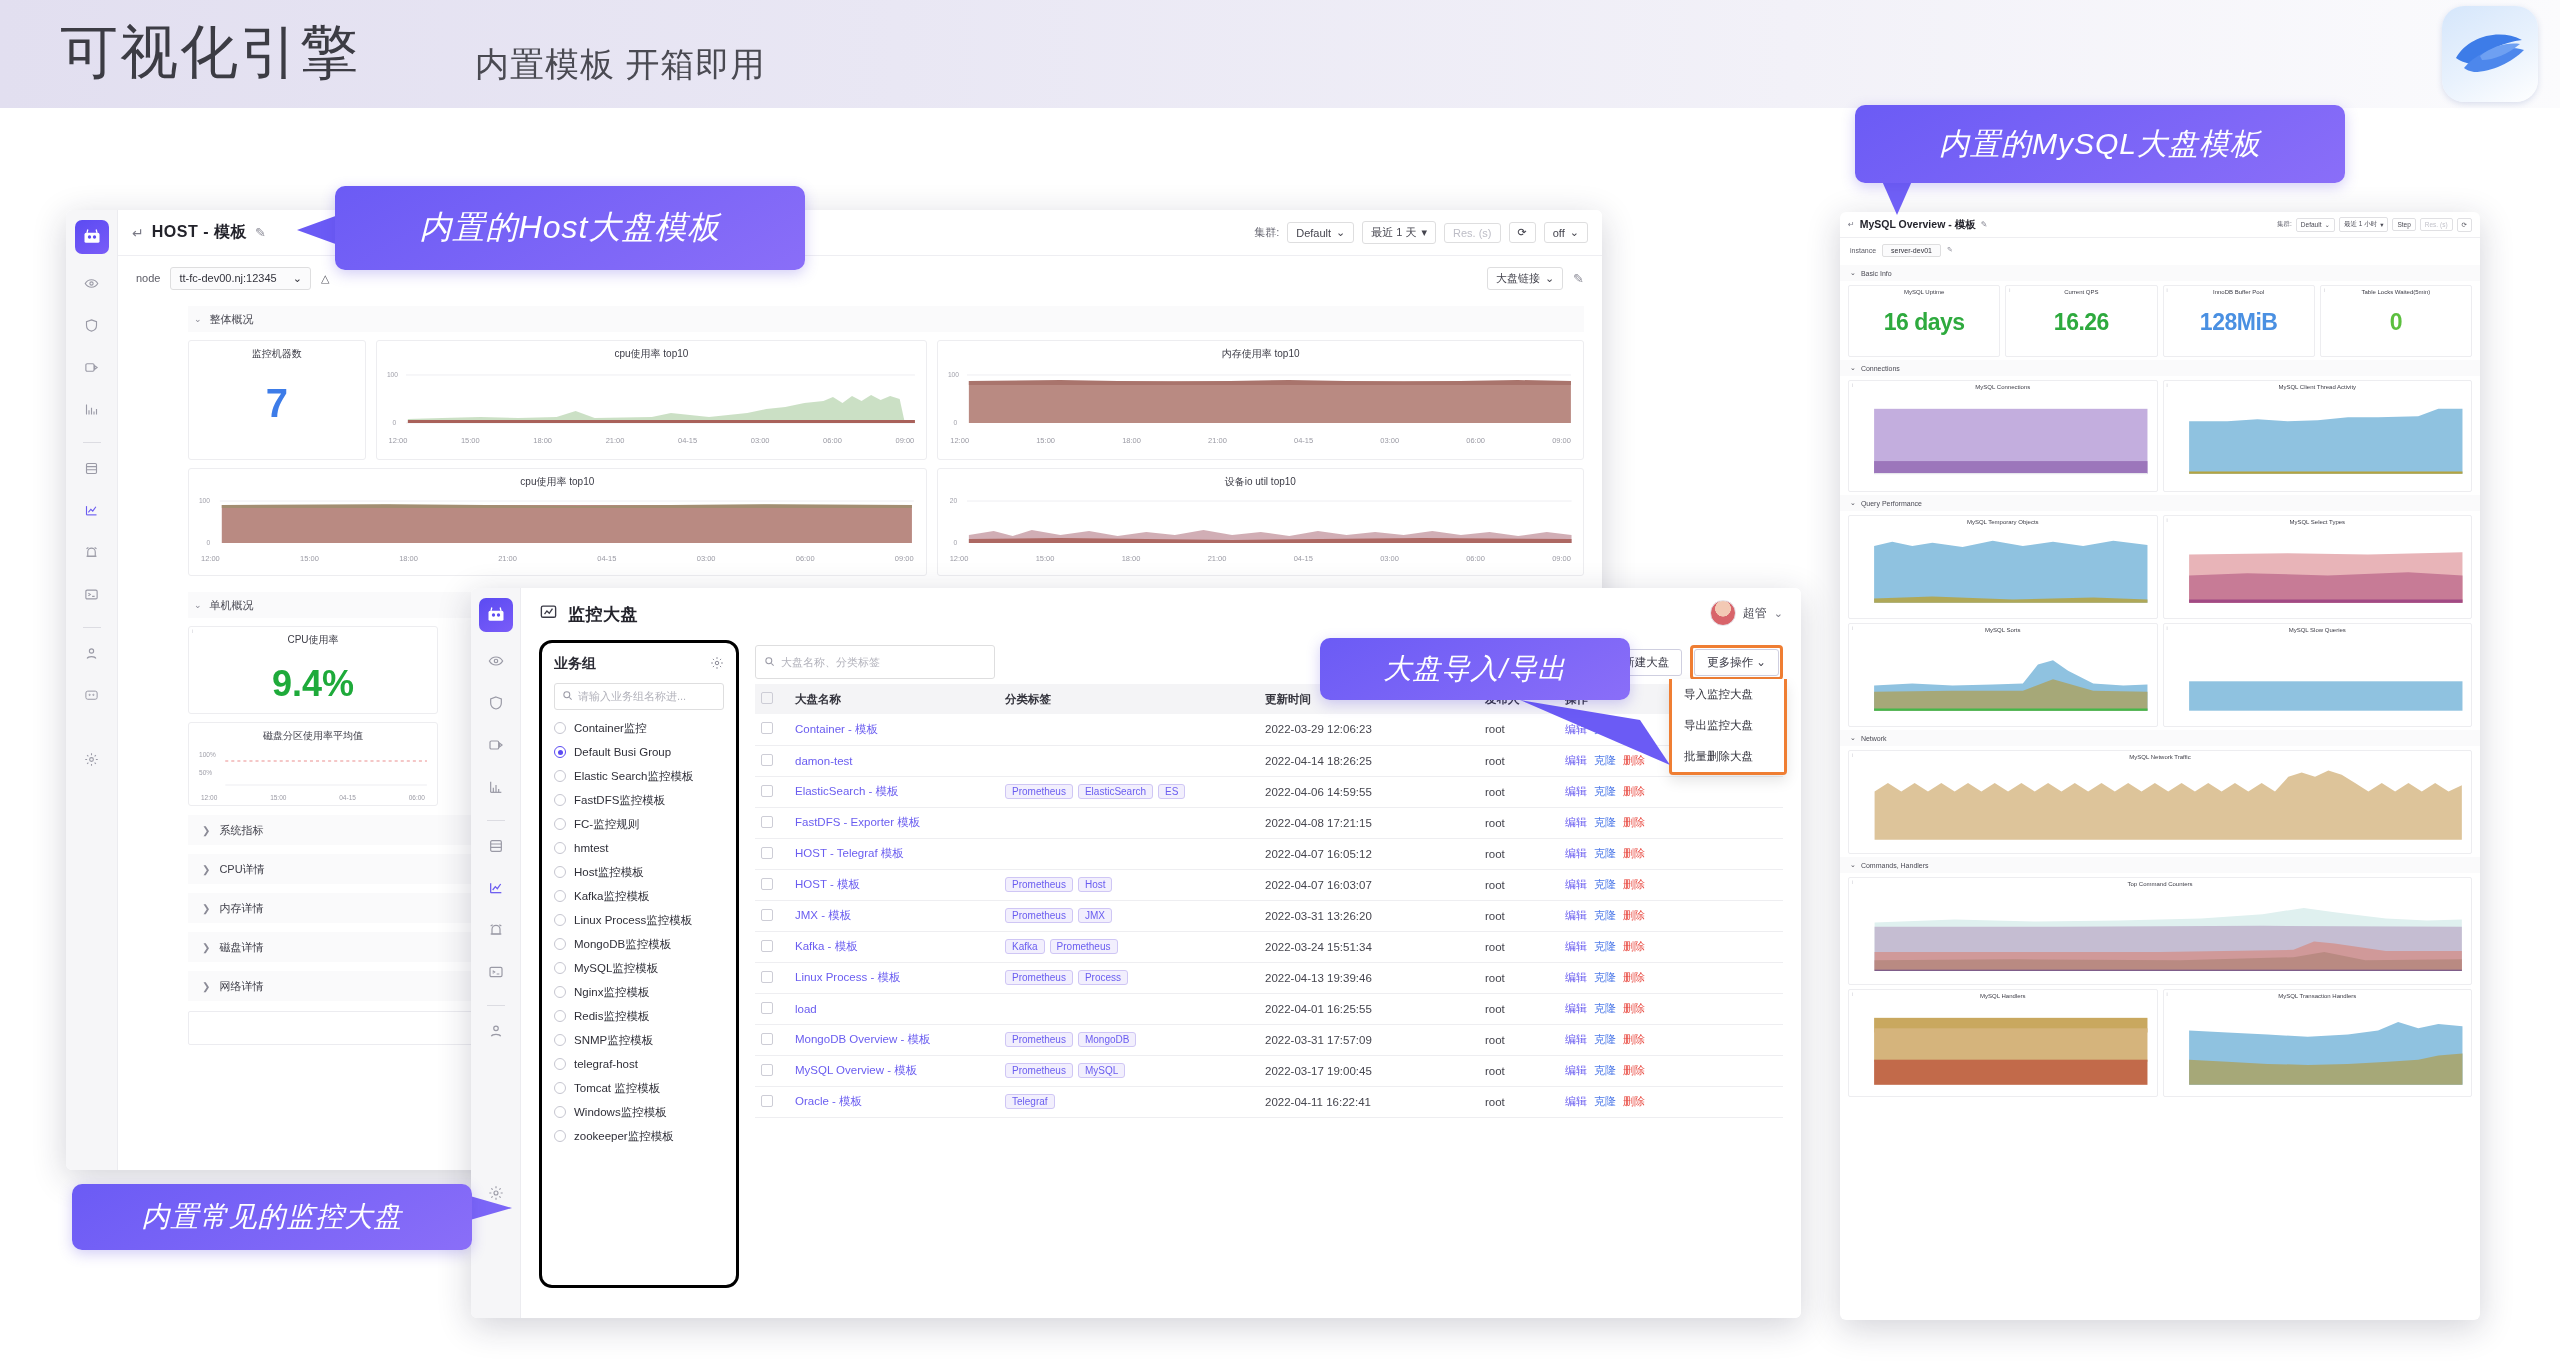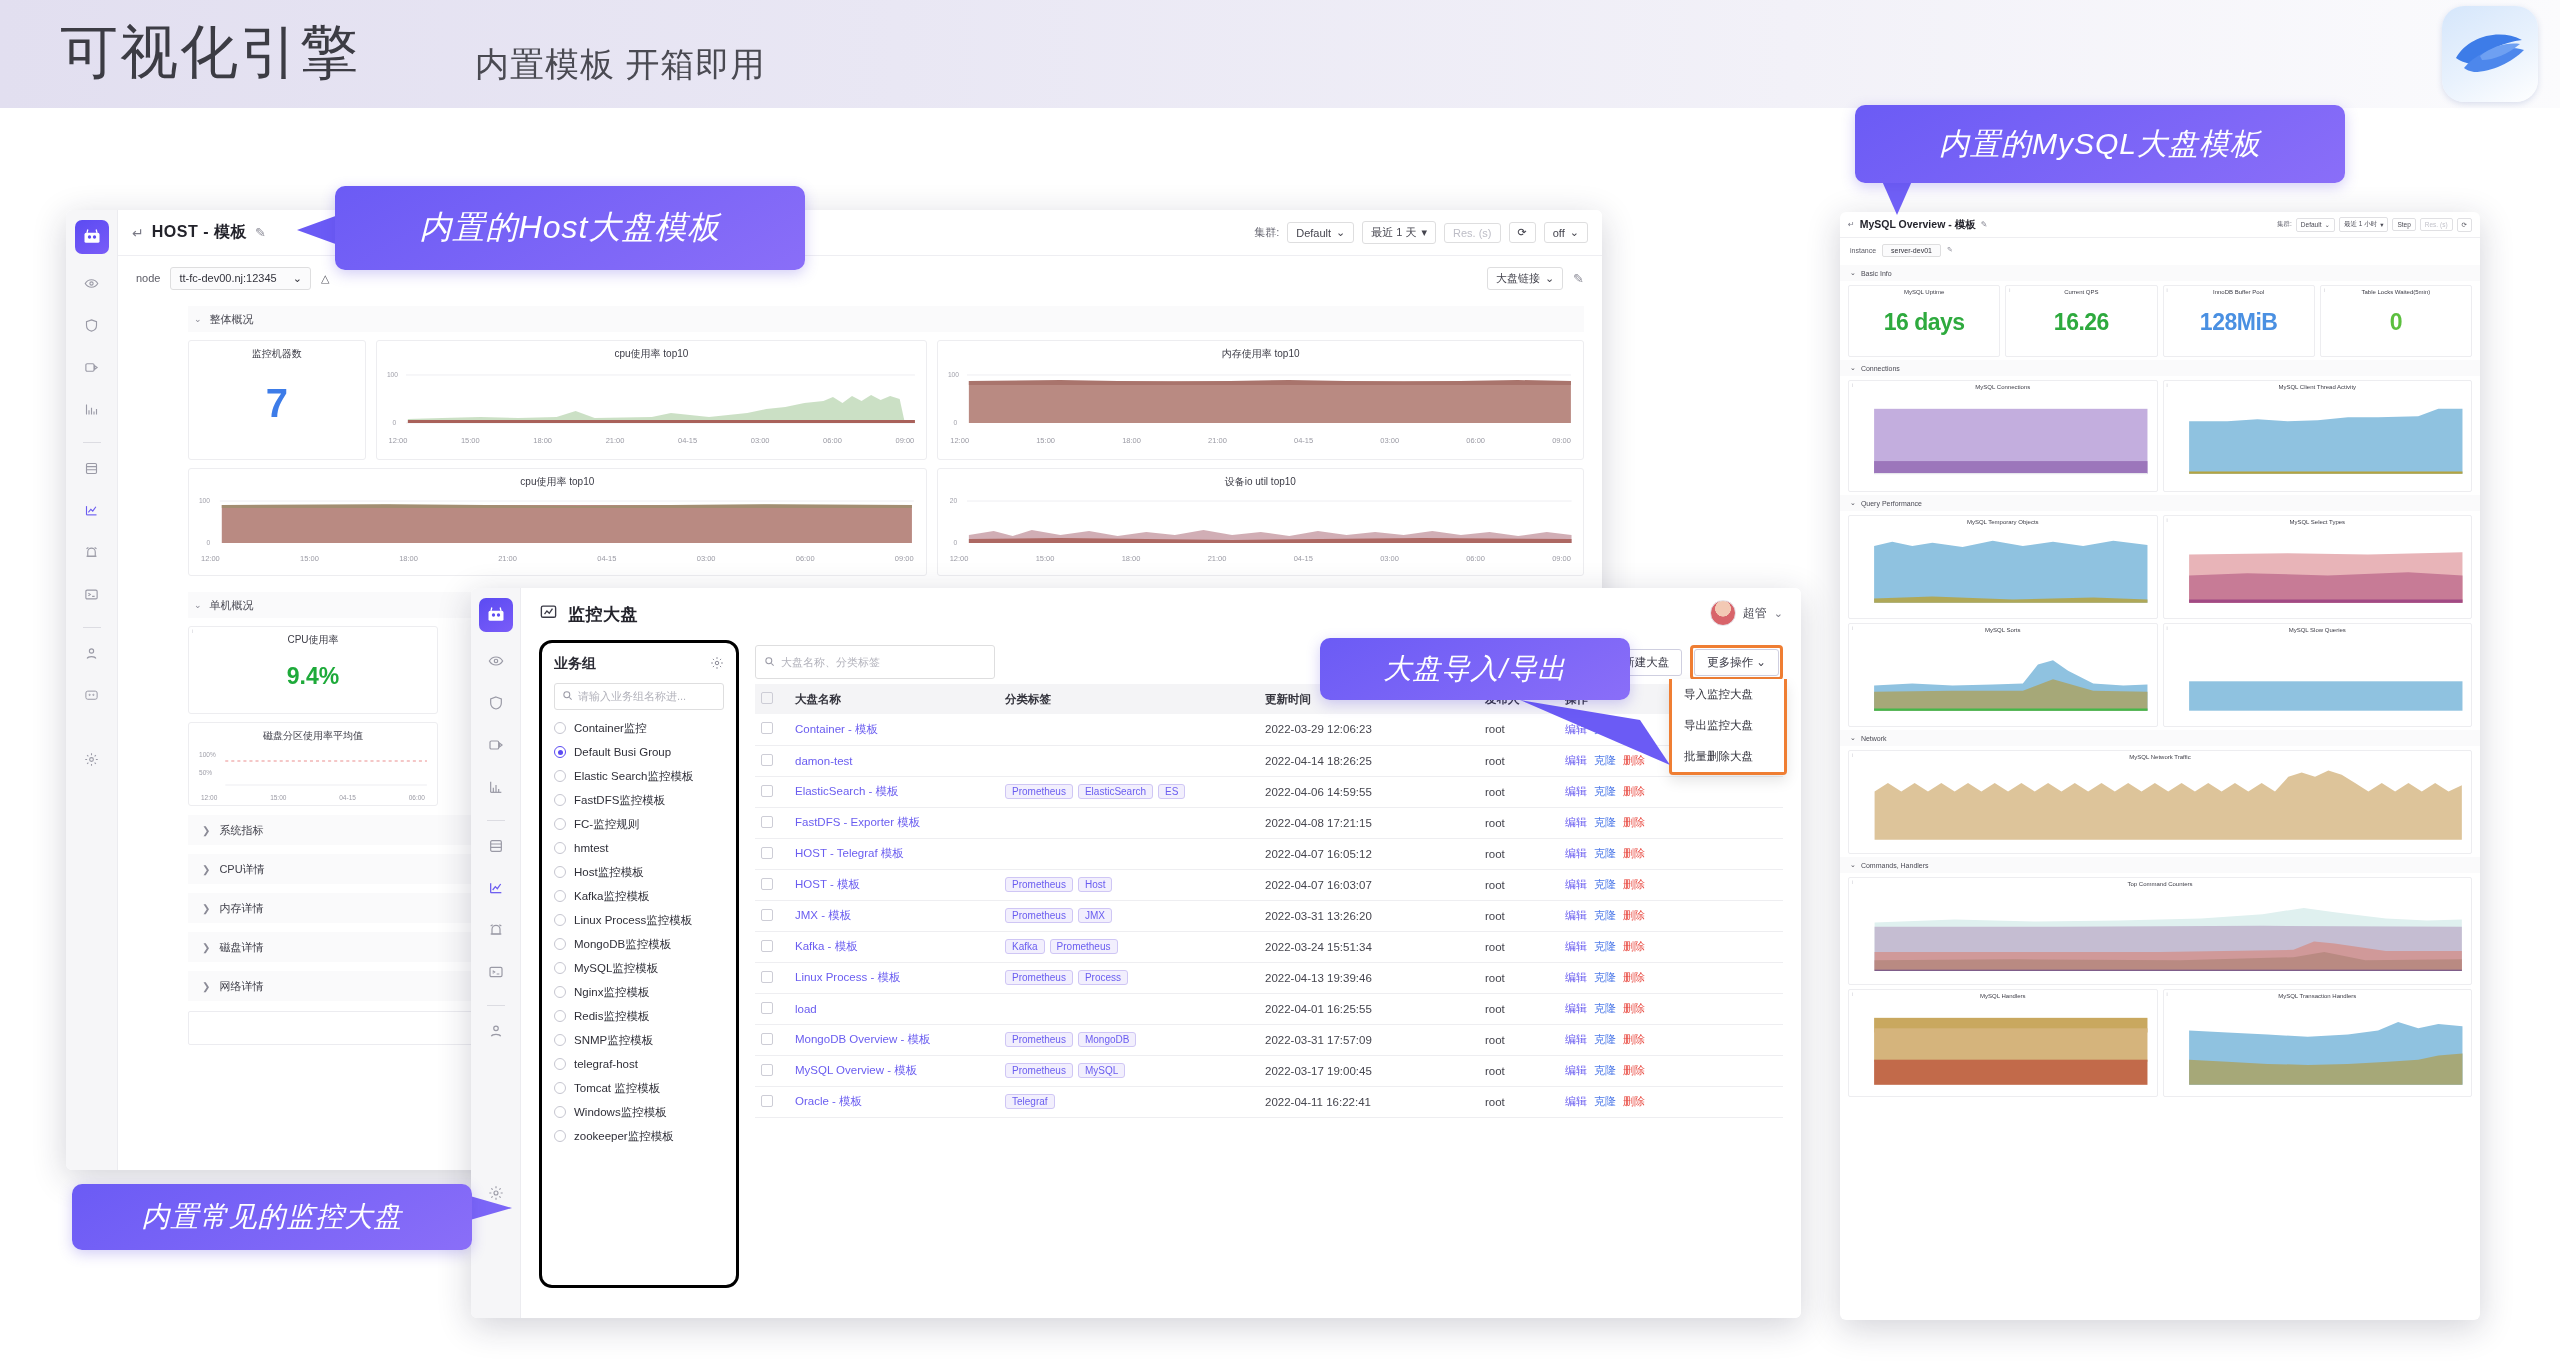--- a/index.html
+++ b/index.html
@@ -493,21 +493,21 @@
       </div>
 
       <div class="sect-head" style="margin-top:16px">
         <span class="chev">⌄</span>
         <span>单机概况</span>
       </div>
       <div class="panel-row">
         <div class="panel" style="width:250px;height:88px">
           <span class="corner-i">i</span>
           <div class="panel-title">CPU使用率</div>
-          <div class="bignum" style="font-size:23px;color:#1eaa3a;margin-top:16px">9.4%</div>
+          <div class="bignum" style="font-size:36px;color:#1eaa3a;margin-top:16px">9.4%</div>
         </div>
       </div>
       <div class="panel-row">
         <div class="panel" style="width:250px;height:84px">
           <div class="panel-title">磁盘分区使用率平均值</div>
           <div class="chart-area" style="height:48px">
             <svg viewBox="0 0 230 48" preserveAspectRatio="none">
               <text x="2" y="12" font-size="6.5" fill="#a0a0aa">100%</text>
               <text x="2" y="30" font-size="6.5" fill="#a0a0aa">50%</text>
               <line x1="28" y1="16" x2="228" y2="16" stroke="#e57373" stroke-width=".8" stroke-dasharray="3,3"></line>

